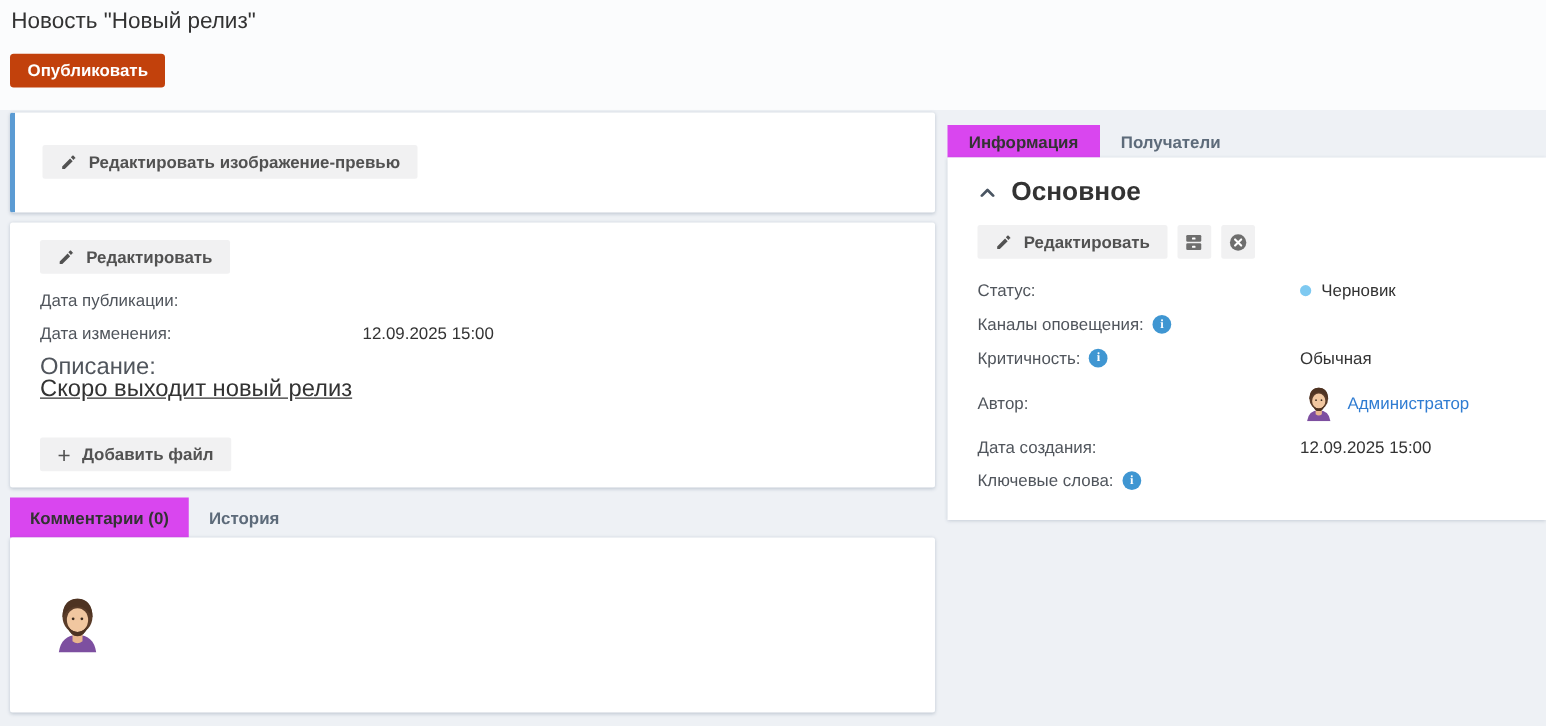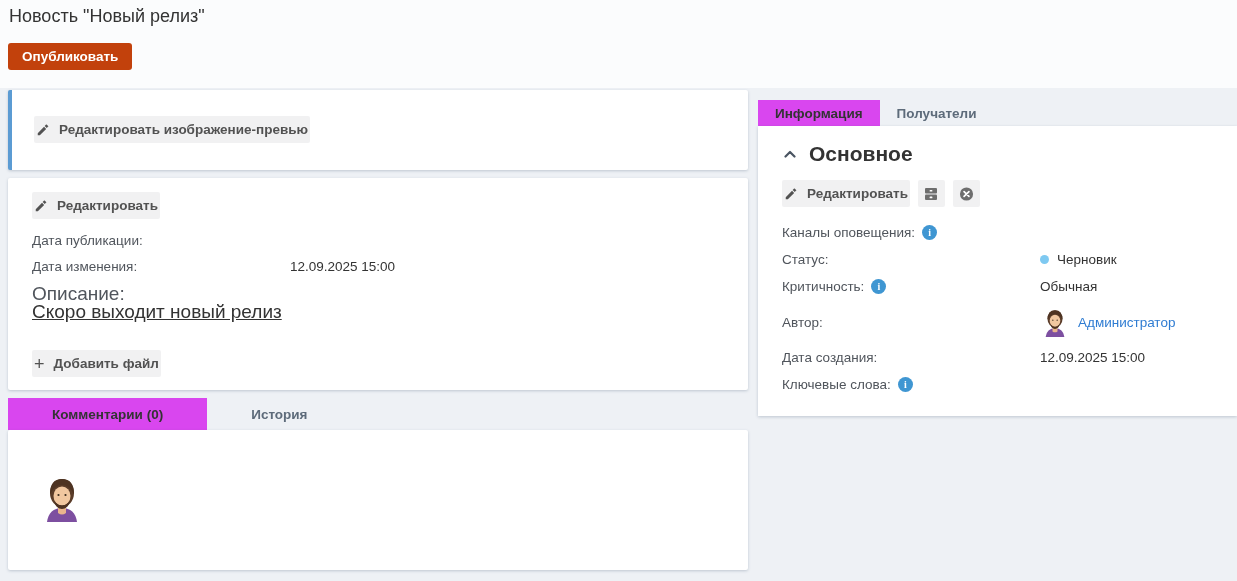--- a/index.html
+++ b/index.html
@@ -7,21 +7,21 @@
   .screen{position:relative;width:1237px;height:581px;background:#fbfcfd;overflow:hidden;}
   .content-bg{position:absolute;left:0;top:88px;right:0;bottom:0;background:#eef1f5;}
 
   .page-title{position:absolute;left:9px;top:6px;font-size:18px;font-weight:500;color:#333;}
   .btn-publish{position:absolute;left:8px;top:43px;height:27px;padding:0 14px;border:none;border-radius:3px;
     background:#c2410c;color:#fff;font:700 13.5px "Liberation Sans",sans-serif;cursor:pointer;}
 
   .card{position:absolute;background:#fff;border-radius:2px;box-shadow:0 1px 3px rgba(70,90,120,.28);}
 
   .btn-gray{display:inline-flex;align-items:center;gap:9px;background:#f1f1f2;border:none;border-radius:2px;
-    height:27px;padding:0 2px;font:600 13.5px "Liberation Sans",sans-serif;color:#525252;cursor:pointer;}
+    height:27px;padding:0 14px;font:600 13.5px "Liberation Sans",sans-serif;color:#525252;cursor:pointer;}
   .btn-icon{display:inline-flex;align-items:center;justify-content:center;width:27px;height:27px;
     background:#f1f1f2;border:none;border-radius:2px;cursor:pointer;}
 
   .pencil{width:14px;height:14px;flex:0 0 auto;}
   .plus-icon{font-size:18px;font-weight:400;color:#525252;line-height:14px;}
 
   
   .card-preview{left:8px;top:90px;width:740px;height:80px;border-left:4px solid #5b9bd3;box-sizing:border-box;}
   .card-preview .btn-gray{position:absolute;left:22px;top:26px;}
 
@@ -30,21 +30,21 @@
   .frow .flabel{width:258px;color:#50555c;flex:0 0 auto;}
   .frow .fvalue{color:#333;}
   .fblock{font-size:19px;line-height:18px;margin-top:5px;}
   .fblock .flabel{color:#50555c;}
   .fblock .fvalue{color:#333;text-decoration:underline;}
   .details-edit{margin-bottom:9px;}
   .addfile{margin-top:29px;}
 
   .tabs-left{position:absolute;left:8px;top:398px;height:32px;display:flex;align-items:stretch;}
   .tabs-right{position:absolute;left:758px;top:100px;height:26px;display:flex;align-items:stretch;}
-  .tab{display:flex;align-items:center;padding:0 44px;font:600 13.5px "Liberation Sans",sans-serif;
+  .tab{display:flex;align-items:center;padding:0 16px;font:600 13.5px "Liberation Sans",sans-serif;
     color:#5d6b7a;cursor:pointer;white-space:nowrap;}
   .tabs-right .tab{padding:0 17px;}
   .tab.active{background:#d946ef;color:#333;}
 
   .card-comments{left:8px;top:430px;width:740px;height:140px;}
   .comment-avatar{position:absolute;left:30px;top:44px;width:48px;height:48px;}
   .comment-input{position:absolute;left:87px;top:48px;width:600px;height:38px;border:1px solid #ccd1d7;
     border-radius:4px;padding:0 14px;font:400 14px "Liberation Sans",sans-serif;color:#333;outline:none;}
   .comment-input::placeholder{color:#9aa2ab;}
 
@@ -160,33 +160,33 @@
       </button>
       <button class="btn-icon">
         <svg width="16" height="16" viewBox="0 0 16 16">
           <circle cx="8" cy="8" r="7" fill="#6e6e6e"></circle>
           <path d="M5.4 5.4 L10.6 10.6 M10.6 5.4 L5.4 10.6" stroke="#fff" stroke-width="1.8" stroke-linecap="round"></path>
         </svg>
       </button>
     </div>
 
     <div class="irow">
-      <span class="flabel">
-        <span>Каналы оповещения:</span>
-        <span class="info-icon"></span>
-      </span>
-      <span class="fvalue"></span>
-    </div>
-
-    <div class="irow">
       <span class="flabel">Статус:</span>
       <span class="fvalue">
         <span class="status-dot"></span>
         <span>Черновик</span>
       </span>
+    </div>
+
+    <div class="irow">
+      <span class="flabel">
+        <span>Каналы оповещения:</span>
+        <span class="info-icon"></span>
+      </span>
+      <span class="fvalue"></span>
     </div>
 
     <div class="irow">
       <span class="flabel">
         <span>Критичность:</span>
         <span class="info-icon"></span>
       </span>
       <span class="fvalue">Обычная</span>
     </div>
 

